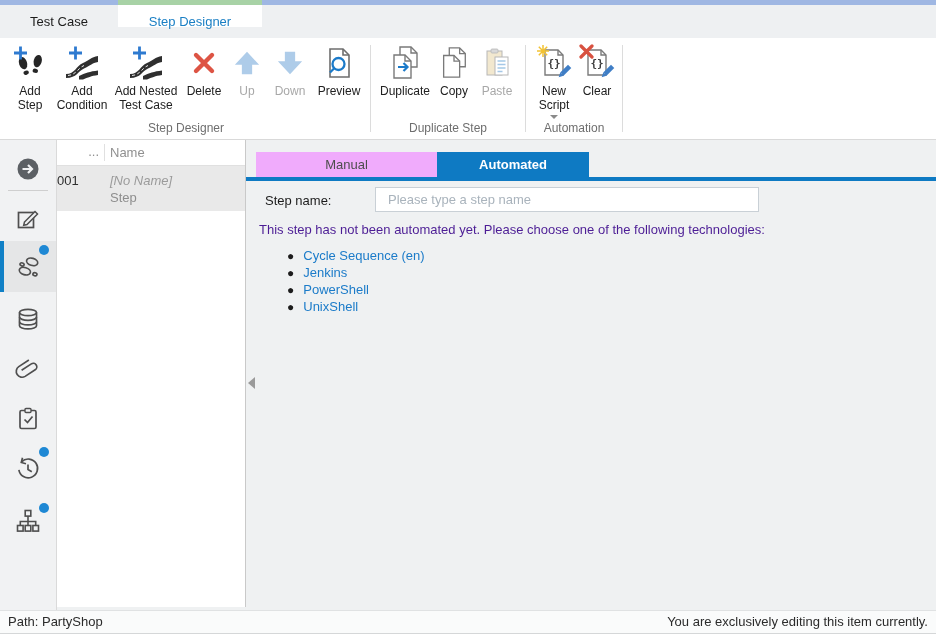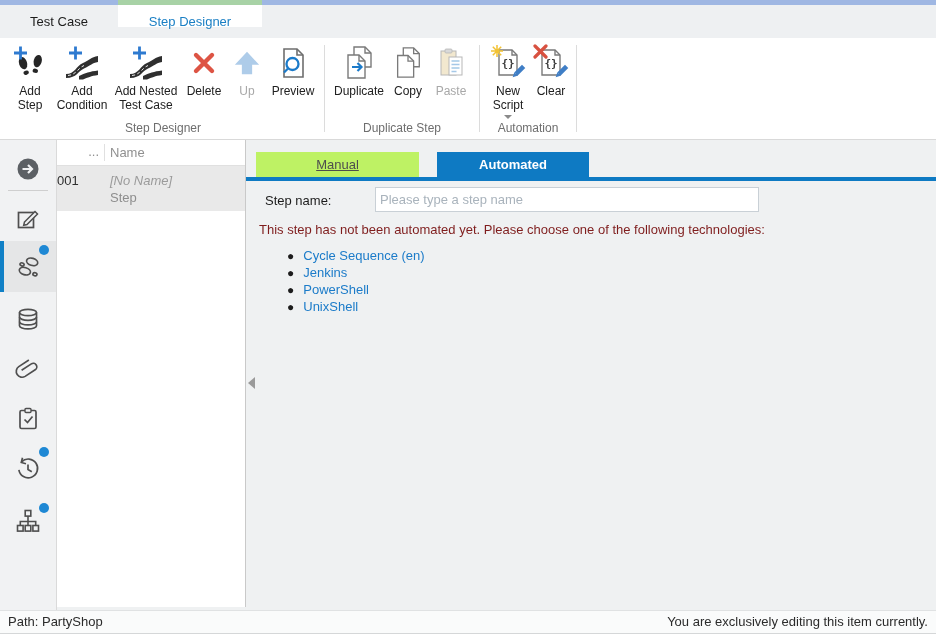--- a/index.html
+++ b/index.html
@@ -49,28 +49,28 @@
   .tbl-row { position:absolute; top:26px; left:0; right:0; height:45px; background:#e9e9e9; cursor:default; }
   .row-num { position:absolute; left:0; width:42px; top:7px; text-align:left; font-size:13px; color:#2f2f2f; }
   .row-name { position:absolute; left:53px; top:7px; font-size:13px; font-style:italic; color:#9b9b9b; }
   .row-type { position:absolute; left:53px; top:24px; font-size:13px; color:#8e8e8e; }
 
   
   .main { position:absolute; left:246px; top:0; right:0; bottom:0; background:#eff1f2; }
   .splitter { position:absolute; left:2px; top:237px; width:0; height:0;
     border-top:6px solid transparent; border-bottom:6px solid transparent; border-right:7px solid #9a9a9a; cursor:pointer; }
   .etab { position:absolute; top:12px; height:25px; line-height:25px; text-align:center; font-size:13px; cursor:default; }
-  .etab.manual { left:10px; width:163px; background:#bef264; color:#4e4e4e;text-decoration:underline; }
+  .etab.manual { left:10px; width:181px; background:#f0abfc; color:#4e4e4e; }
   .etab.automated { left:191px; width:152px; background:#0e7ac3; color:#fff; font-weight:bold; }
   .blueline { position:absolute; left:0; right:0; top:37px; height:4px; background:#0e7ac3; }
   .fldlabel { position:absolute; left:19px; top:53px; font-size:13px; color:#1c1c1c; }
   .fld { position:absolute; left:129px; top:47px; width:384px; height:25px; background:#fff;
-    border:1px solid #c9d0d6; font-size:13px; color:#333; padding:0 4px; font-family:"Liberation Sans", sans-serif; outline:none; }
+    border:1px solid #c9d0d6; font-size:13px; color:#333; padding:0 12px; font-family:"Liberation Sans", sans-serif; outline:none; }
   .fld::placeholder { color:#a9b3bc; opacity:1; }
-  .msg { position:absolute; left:13px; top:82px; font-size:13px; color:#7f1d1d; }
+  .msg { position:absolute; left:13px; top:82px; font-size:13px; color:#4c1d95; }
   .techlist { position:absolute; left:41px; top:107px; }
   .tech { display:flex; align-items:center; height:17px; }
   .bullet { color:#1c1c1c; font-size:12px; margin-right:9px; }
   .tech a { font-size:13px; color:#1b7bc9; text-decoration:none; cursor:pointer; }
 
   
   .statusbar { position:absolute; left:0; bottom:0; right:0; height:24px; background:#fafbfb;
     border-top:1px solid #e0e2e3; border-bottom:1px solid #d5d7d8; font-size:13px; color:#2b2b2b; }
   .status-left { position:absolute; left:8px; top:3px; }
   .status-right { position:absolute; right:8px; top:3px; }
@@ -139,20 +139,28 @@
         <div class="rlabel">Delete</div>
       </div>
       <div class="rbtn w40 disabled">
         <div class="ric">
           <svg width="28" height="28" viewBox="0 0 30 30">
               <path d="M15,3 L28,17 H20.5 V27 H9.5 V17 H2 Z" fill="#aecce9"></path>
             </svg>
         </div>
         <div class="rlabel">Up</div>
       </div>
+      <div class="rbtn w44 disabled">
+        <div class="ric">
+          <svg width="28" height="28" viewBox="0 0 30 30">
+              <path d="M15,27 L2,13 H9.5 V3 H20.5 V13 H28 Z" fill="#aecce9"></path>
+            </svg>
+        </div>
+        <div class="rlabel">Down</div>
+      </div>
       <div class="rbtn w50">
         <div class="ric">
           <svg width="32" height="34" viewBox="0 0 32 34">
             <path d="M7,3 h13 l6,6 v22 h-19 z" fill="#fff" stroke="#6e6e6e" stroke-width="1.6"></path>
             <path d="M20,3 v6 h6" fill="none" stroke="#6e6e6e" stroke-width="1.6"></path>
             <circle cx="15.5" cy="18" r="6" fill="none" stroke="#1b7ac9" stroke-width="2.3"></circle>
             <line x1="11" y1="22.5" x2="7" y2="26.5" stroke="#1b7ac9" stroke-width="2.3"></line>
           </svg>
         </div>
         <div class="rlabel">Preview</div>

